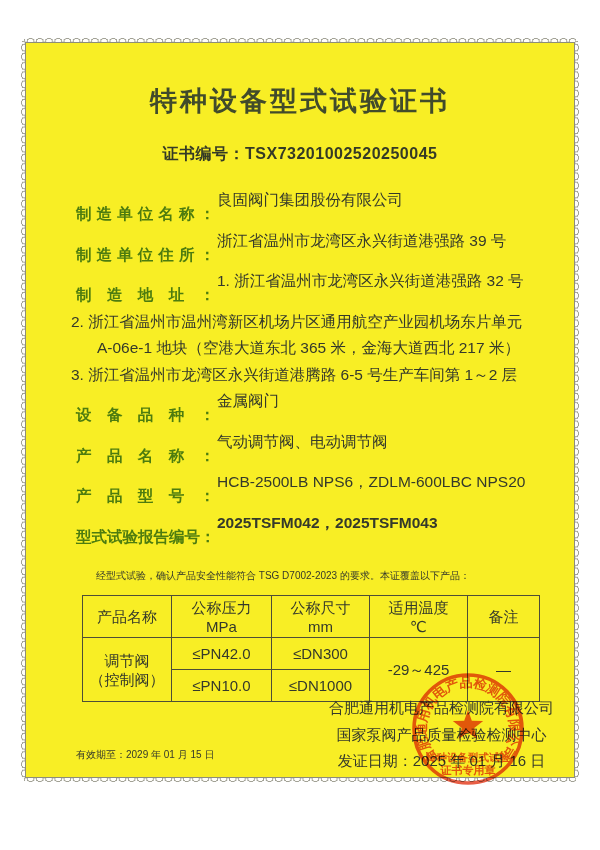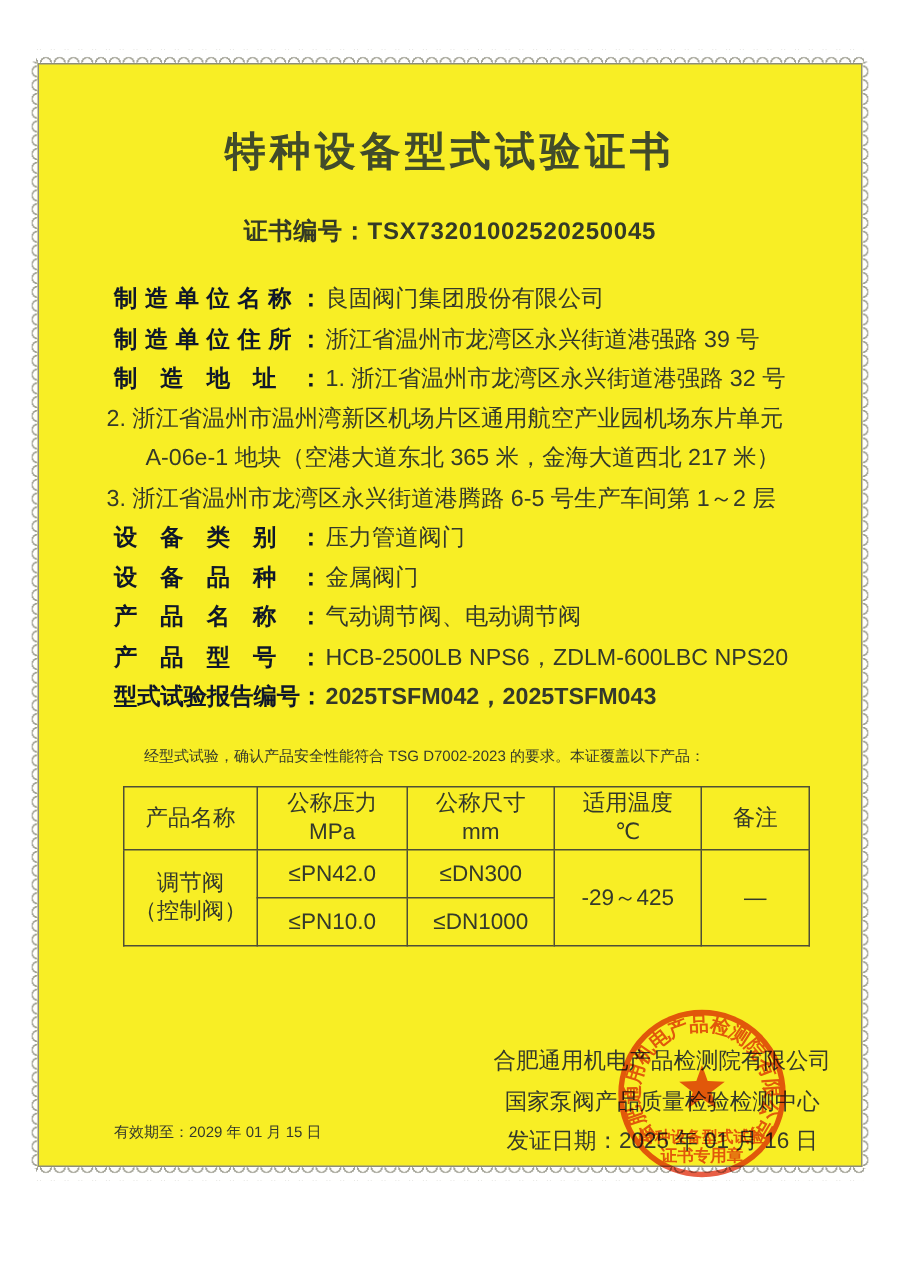--- a/index.html
+++ b/index.html
@@ -29,22 +29,22 @@
 
   .title{margin-top:40px;text-align:center;font-size:27px;font-weight:bold;
     letter-spacing:3px;color:#414b2b;}
   .subtitle{margin-top:13px;text-align:center;font-size:22px;font-weight:bold;
     letter-spacing:2px;color:#414b2b;}
   .certno{margin-top:25px;text-align:center;font-size:16px;font-weight:bold;
     color:#343a26;letter-spacing:0.5px;}
 
   .fields{margin:22px 36px 0 50px;color:#34392b;}
   .frow{font-size:15.5px;line-height:26.5px;white-space:nowrap;}
-  .frow .lbl{display:inline-block;width:139px;font-weight:bold;color:#0f172a;
-    text-align:justify;text-align-last:justify;vertical-align:top;}
+  .frow .lbl{display:inline-block;width:139px;font-weight:bold;color:#4d7c0f;
+    text-align:justify;text-align-last:justify;vertical-align:top;margin-top:14px;}
   .frow .val{padding-left:2px;}
   .frow.nolabel{margin-left:-7px;}
   .frow.indent{padding-left:26px;}
   .frow.bigbold .val{font-weight:bold;}
 
   .statement{margin:13px 48px 0 50px;font-size:10px;line-height:25px;
     text-indent:2em;color:#34392b;}
 
   table.ctable{margin:7px 0 0 56px;border-collapse:collapse;table-layout:fixed;}
   .ctable th,.ctable td{border:1.3px solid #4e4e37;text-align:center;
@@ -84,23 +84,20 @@
       <span class="lbl">制造地址：</span><span class="val">1. 浙江省温州市龙湾区永兴街道港强路 32 号</span>
     </div>
     <div class="frow nolabel">
       <span class="val">2. 浙江省温州市温州湾新区机场片区通用航空产业园机场东片单元</span>
     </div>
     <div class="frow nolabel indent">
       <span class="val">A-06e-1 地块（空港大道东北 365 米，金海大道西北 217 米）</span>
     </div>
     <div class="frow nolabel">
       <span class="val">3. 浙江省温州市龙湾区永兴街道港腾路 6-5 号生产车间第 1～2 层</span>
-    </div>
-    <div class="frow">
-      <span class="lbl">设备类别：</span><span class="val">压力管道阀门</span>
     </div>
     <div class="frow">
       <span class="lbl">设备品种：</span><span class="val">金属阀门</span>
     </div>
     <div class="frow">
       <span class="lbl">产品名称：</span><span class="val">气动调节阀、电动调节阀</span>
     </div>
     <div class="frow">
       <span class="lbl">产品型号：</span><span class="val">HCB-2500LB NPS6，ZDLM-600LBC NPS20</span>
     </div>

